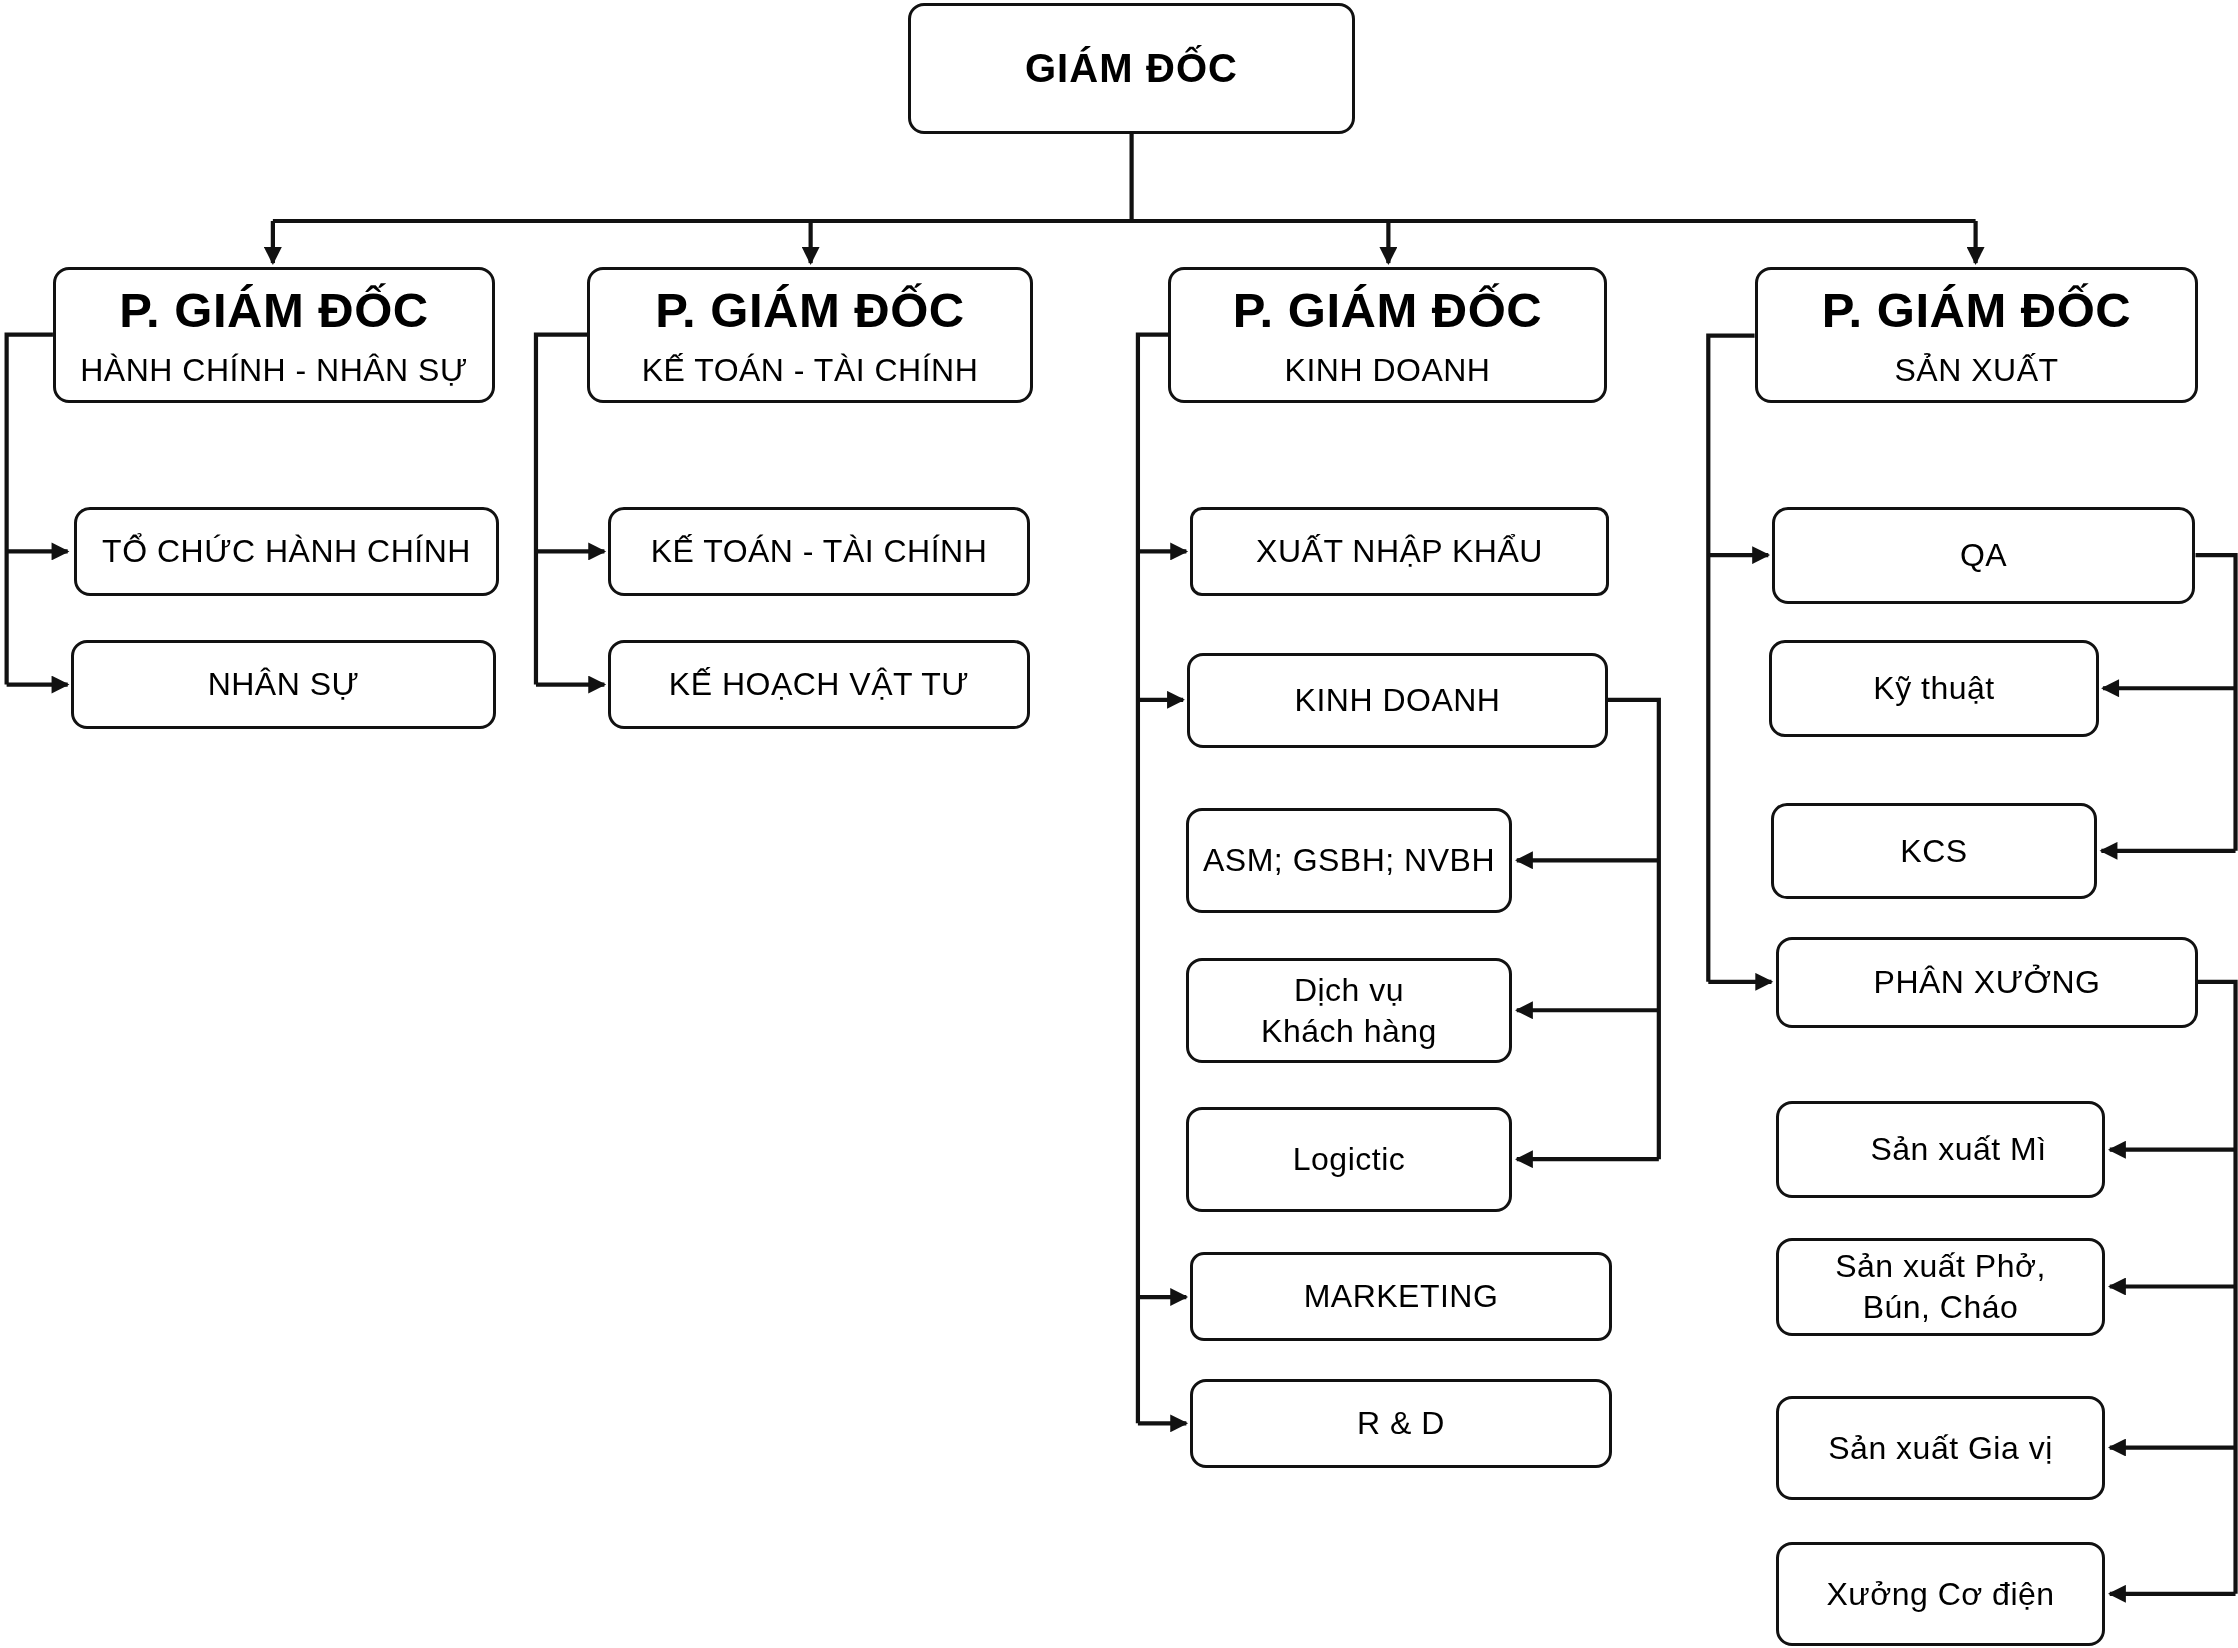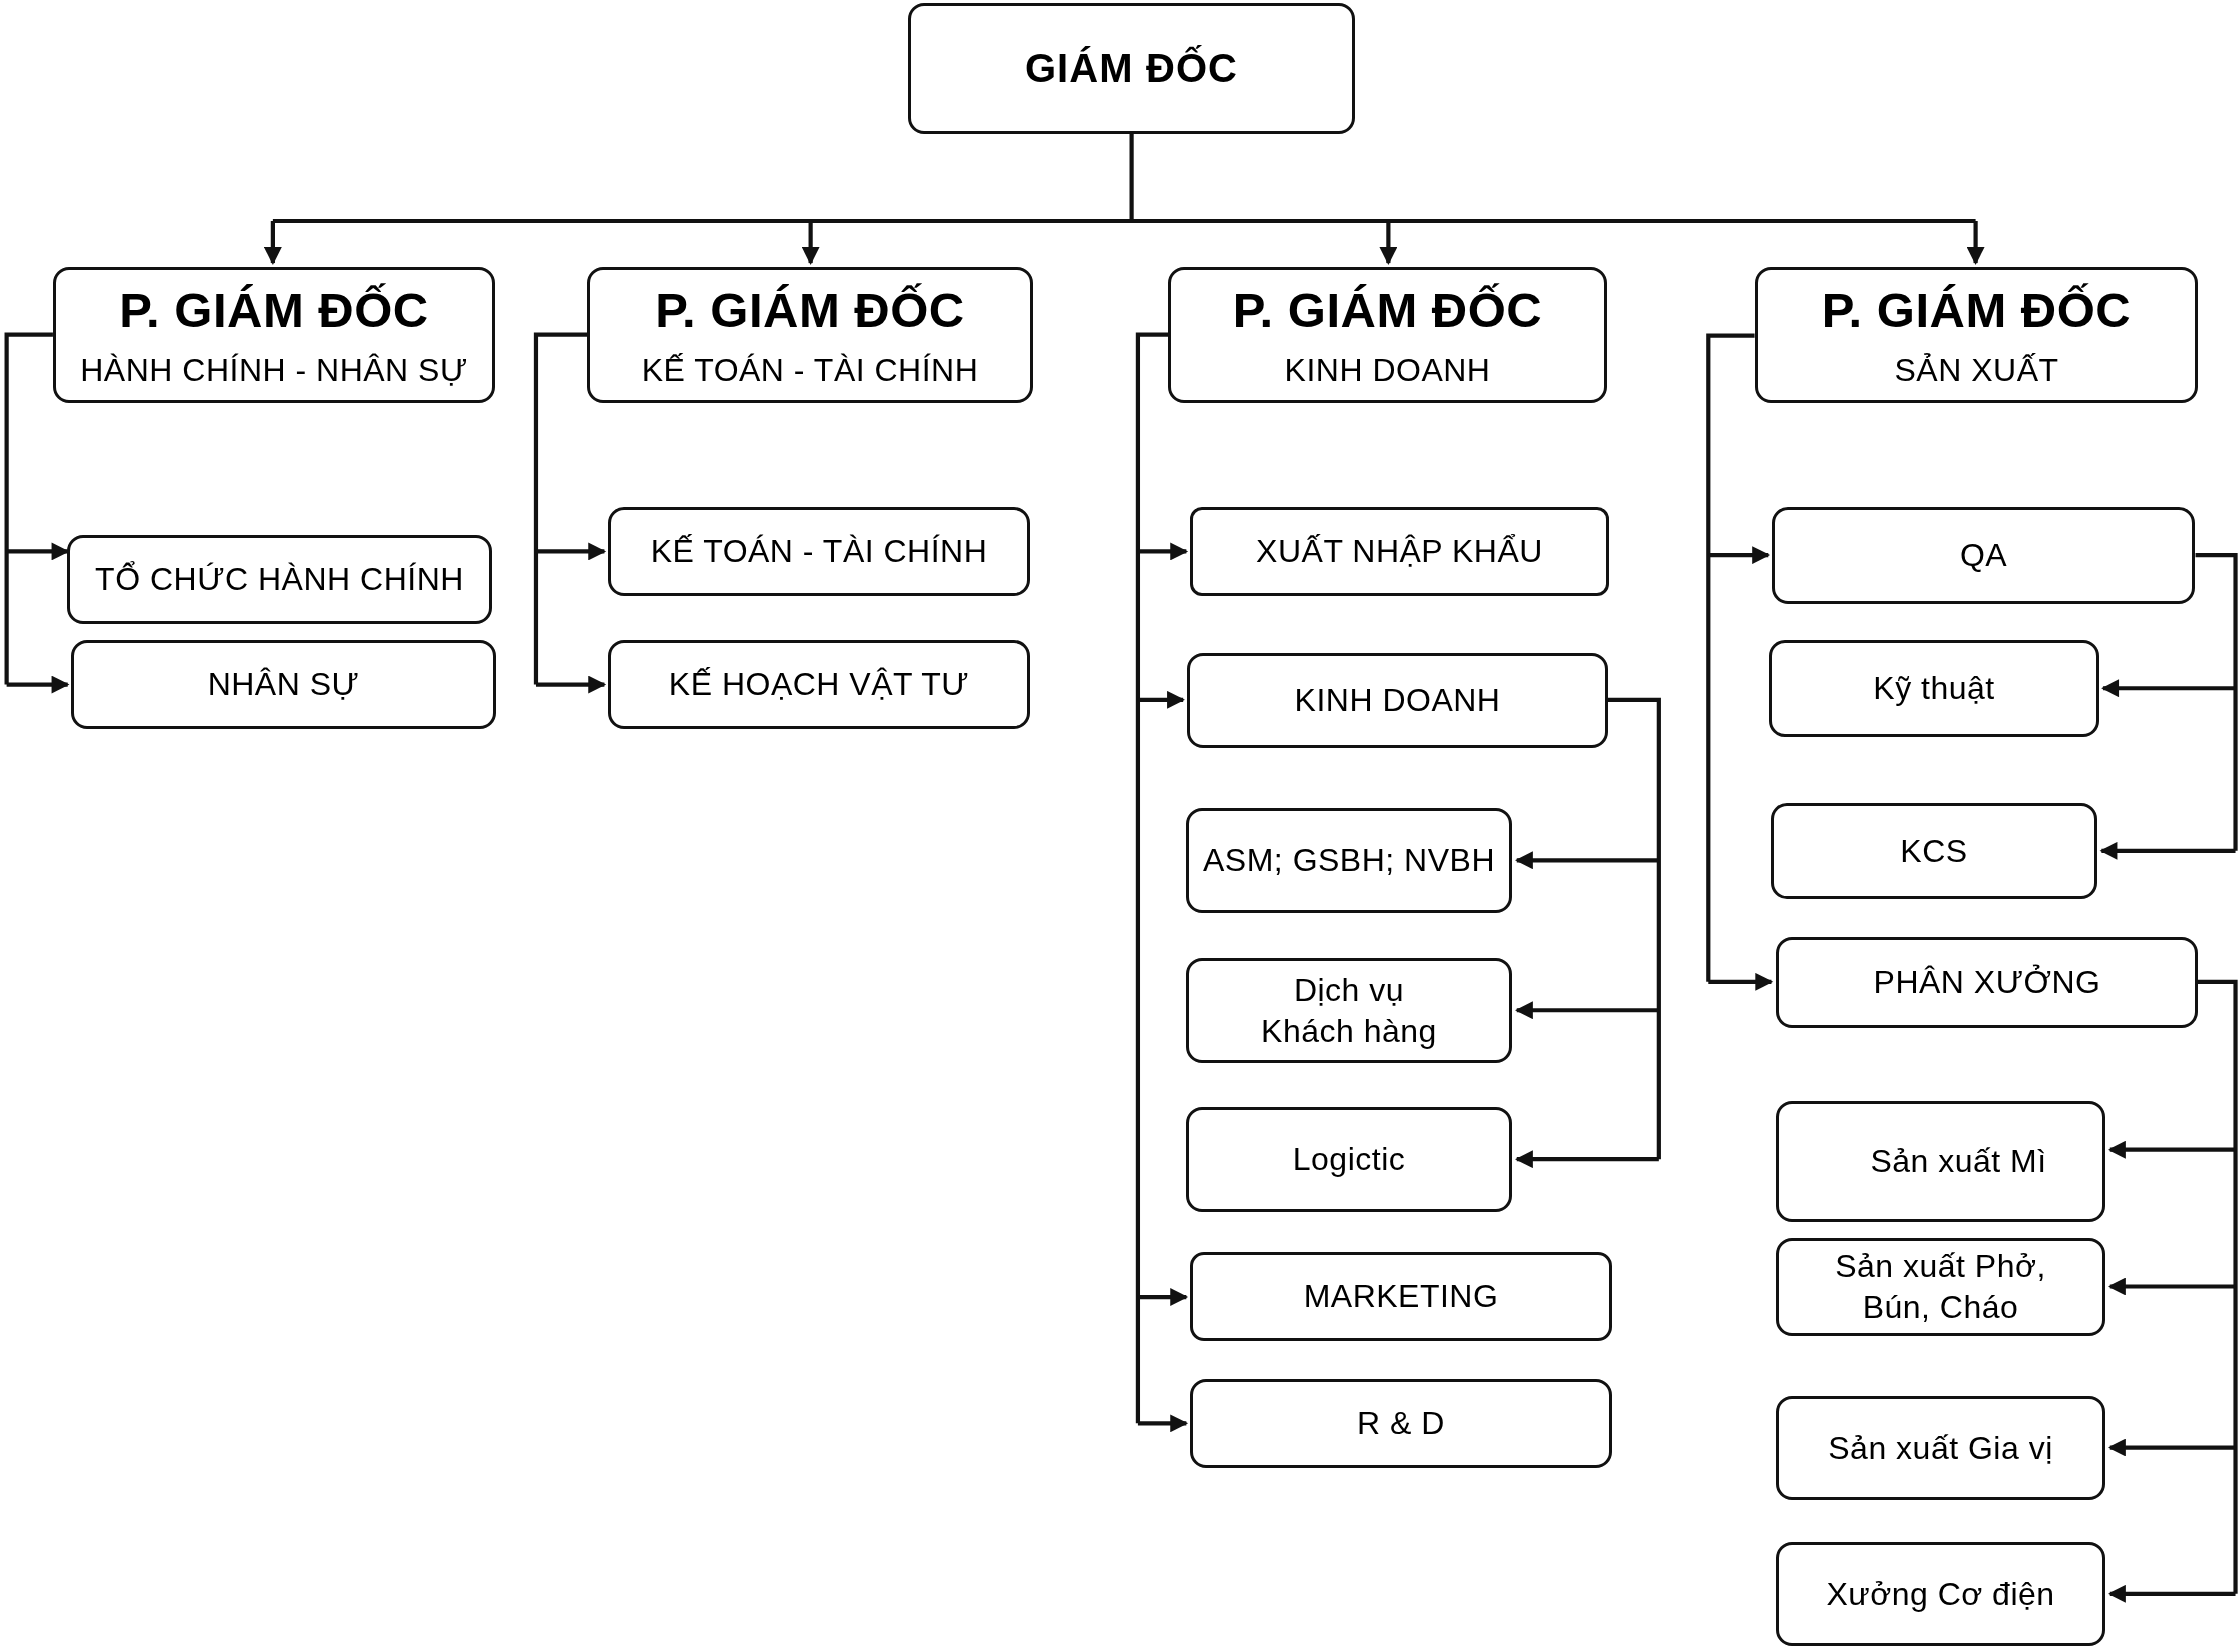--- a/index.html
+++ b/index.html
@@ -119,21 +119,21 @@
   <div class="node header" style="left:1168px;top:267px;width:439px;height:136px;">
     <span class="t">P. GIÁM ĐỐC</span>
     <span class="s">KINH DOANH</span>
   </div>
 
   <div class="node header" style="left:1755px;top:267px;width:443px;height:136px;">
     <span class="t">P. GIÁM ĐỐC</span>
     <span class="s">SẢN XUẤT</span>
   </div>
 
-  <div class="node" style="left:67px;top:507px;width:425px;height:89px;margin-top:28px;">
+  <div class="node" style="left:74px;top:507px;width:425px;height:89px;">
     <span class="lbl">TỔ CHỨC HÀNH CHÍNH</span>
   </div>
   <div class="node" style="left:71px;top:640px;width:425px;height:89px;">
     <span class="lbl">NHÂN SỰ</span>
   </div>
 
   <div class="node" style="left:608px;top:507px;width:422px;height:89px;">
     <span class="lbl">KẾ TOÁN - TÀI CHÍNH</span>
   </div>
   <div class="node" style="left:608px;top:640px;width:422px;height:89px;">
@@ -168,21 +168,21 @@
   </div>
   <div class="node" style="left:1769px;top:640px;width:330px;height:97px;">
     <span class="lbl">Kỹ thuật</span>
   </div>
   <div class="node" style="left:1771px;top:803px;width:326px;height:96px;">
     <span class="lbl">KCS</span>
   </div>
   <div class="node" style="left:1776px;top:937px;width:422px;height:91px;">
     <span class="lbl">PHÂN XƯỞNG</span>
   </div>
-  <div class="node" style="left:1776px;top:1101px;width:329px;height:121px;padding-left:36px;">
+  <div class="node" style="left:1776px;top:1101px;width:329px;height:97px;padding-left:36px;">
     <span class="lbl">Sản xuất Mì</span>
   </div>
   <div class="node" style="left:1776px;top:1238px;width:329px;height:98px;">
     <span class="lbl">Sản xuất Phở,</span>
     <span class="lbl">Bún, Cháo</span>
   </div>
   <div class="node" style="left:1776px;top:1396px;width:329px;height:104px;">
     <span class="lbl">Sản xuất Gia vị</span>
   </div>
   <div class="node" style="left:1776px;top:1542px;width:329px;height:104px;">

